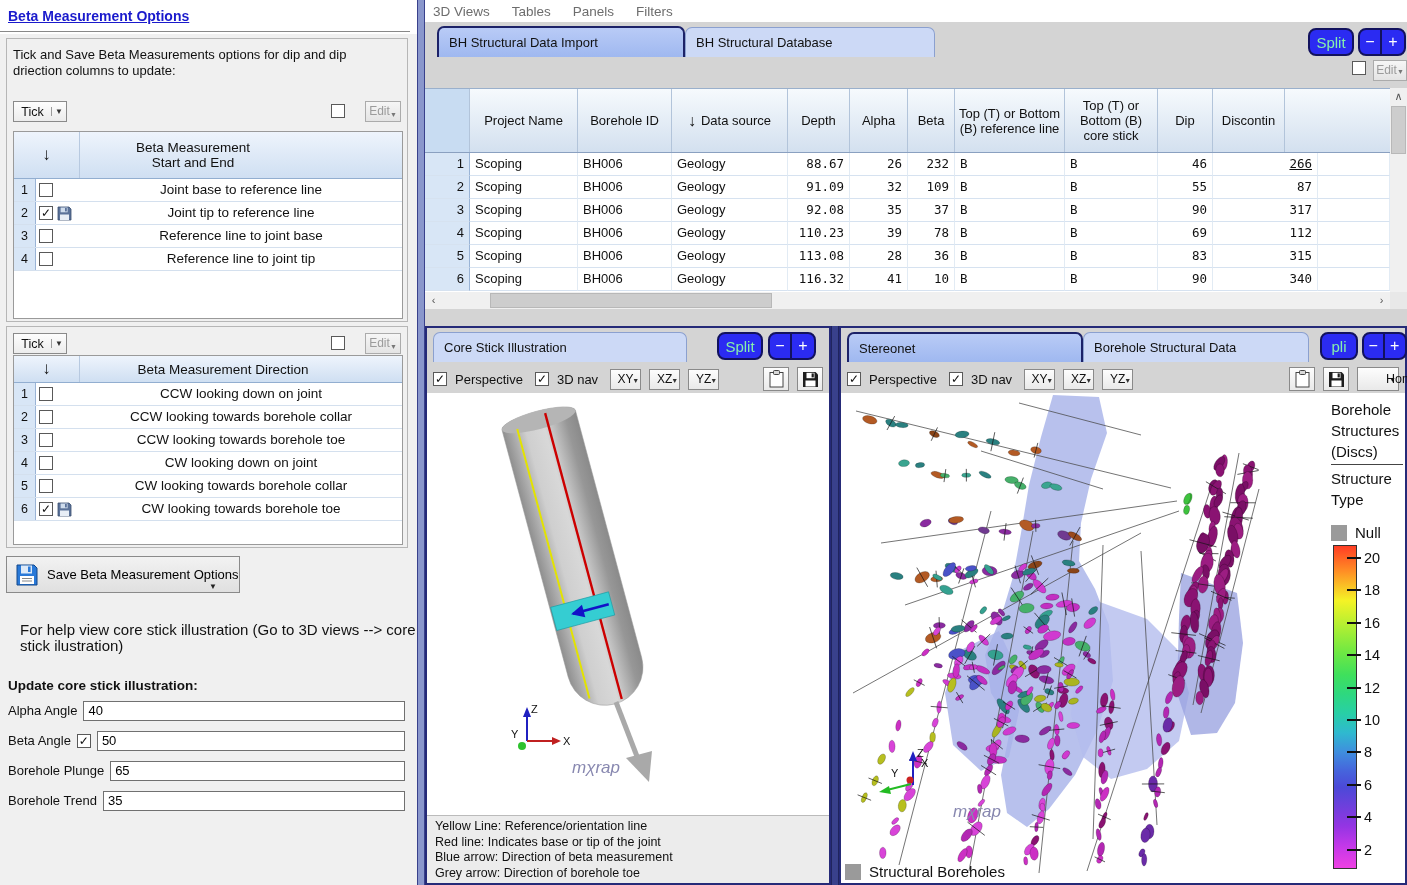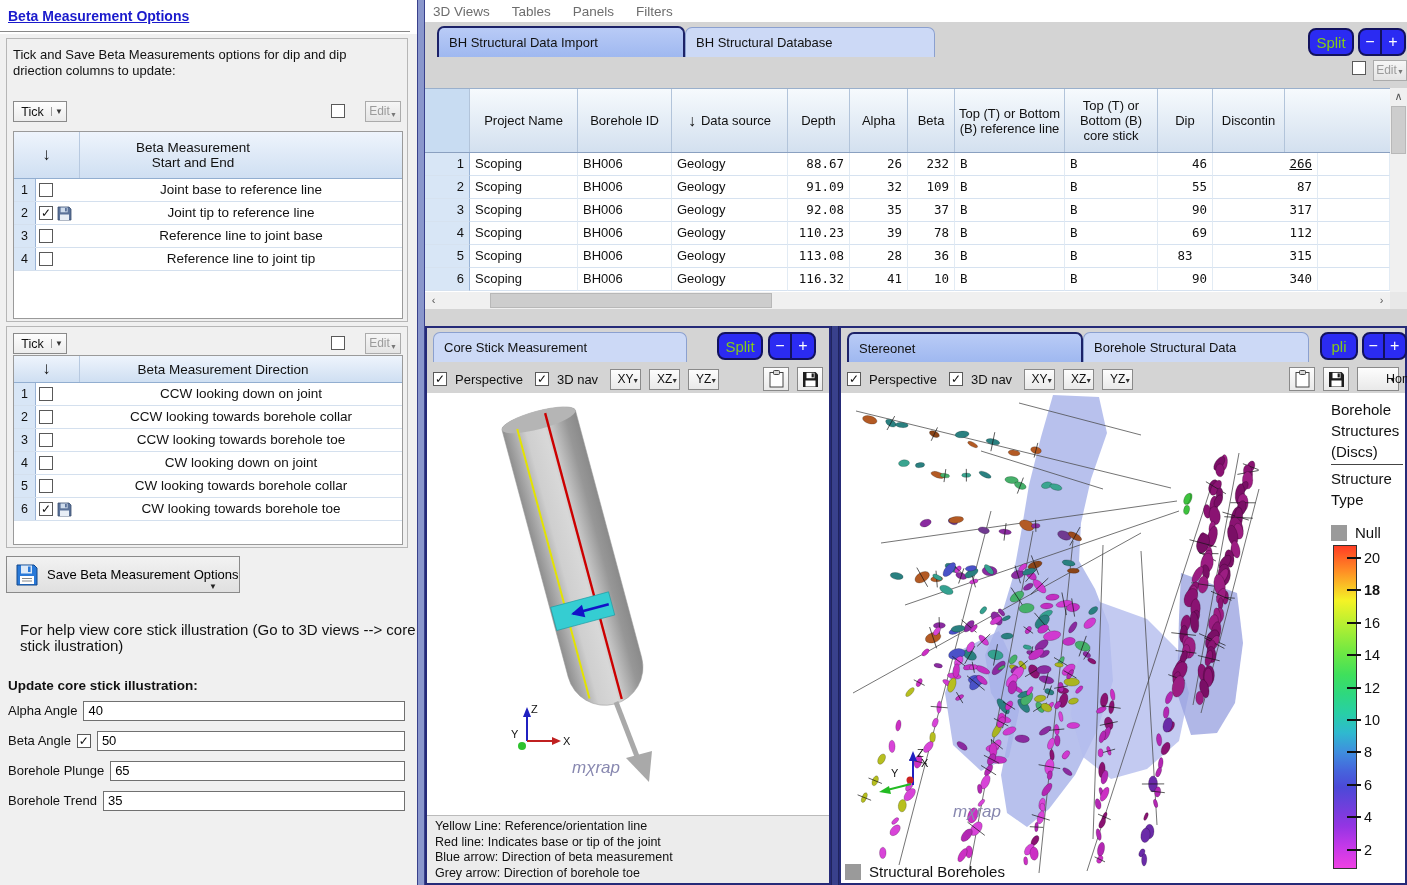--- a/index.html
+++ b/index.html
@@ -53,21 +53,21 @@
 
   
   #top-right { position:absolute; left:425px; top:0; width:982px; height:326px; background:#d4d4d4; }
   #menubar { position:absolute; left:0; top:0; width:982px; height:22px; background:#fff; display:flex; gap:22px; padding-left:8px; align-items:center; }
   #menubar span { color:#6d6d6d; font-size:13.5px; cursor:pointer; }
   .tab { position:absolute; height:31px; border-radius:7px 7px 0 0; font-size:13px; display:flex; align-items:center; padding-left:10px; cursor:pointer; }
   .tab.active { background:linear-gradient(#b9cbf6,#9fb8f0); border:2px solid #1c2268; border-bottom:none; font-weight:normal; }
   .tab.inactive { background:#ccd9f6; border:1px solid #8ba0cf; border-bottom:none; }
   #tab-import { left:12px; top:26px; width:248px; }
   #tab-db { left:260px; top:27px; width:250px; height:30px; }
-  .blue-btn { background:#2b2bf2; color:#84cc16; border:2px solid #12125e; border-radius:8px; font-size:15px; text-align:center; cursor:pointer; display:flex; align-items:center; justify-content:center; font-family:"Liberation Sans",sans-serif; }
+  .blue-btn { background:#2b2bf2; color:#86efac; border:2px solid #12125e; border-radius:8px; font-size:15px; text-align:center; cursor:pointer; display:flex; align-items:center; justify-content:center; font-family:"Liberation Sans",sans-serif; }
   .mp-group { position:absolute; display:flex; border:2px solid #12125e; border-radius:8px; overflow:hidden; background:#2b2bf2; }
   .mp-group .half { width:50%; color:#fff; font-size:16px; text-align:center; line-height:24px; cursor:pointer; }
   .mp-group .half.first { border-right:2px solid #12125e; }
   #tr-split { left:883px; top:28px; width:46px; height:28px; position:absolute; }
   #tr-mp { left:933px; top:28px; width:48px; height:28px; }
   #tr-editrow-cb { position:absolute; left:927px; top:61px; }
   #tr-edit { position:absolute; left:948px; top:60px; width:34px; height:21px; background:linear-gradient(#f6f6f6,#e4e4e4); border:1px solid #ababab; color:#9b9b9b; font-size:12px; text-align:center; line-height:19px; }
   #tr-edit .mini { font-size:7px; color:#777; }
 
   #dt-wrap { position:absolute; left:0; top:88px; width:965px; height:204px; background:#fff; border-top:1px solid #9ab0cc; }
@@ -409,21 +409,21 @@
         <div class="dt-row">
           <div class="dt-cell num r" style="width: 45px;">5</div>
           <div class="dt-cell" style="width: 108px;">Scoping</div>
           <div class="dt-cell" style="width: 94px;">BH006</div>
           <div class="dt-cell" style="width: 116px;">Geology</div>
           <div class="dt-cell mono r" style="width: 62px;">113.08</div>
           <div class="dt-cell mono r" style="width: 58px;">28</div>
           <div class="dt-cell mono r" style="width: 47px;">36</div>
           <div class="dt-cell mono" style="width: 110px;">B</div>
           <div class="dt-cell mono" style="width: 93px;">B</div>
-          <div class="dt-cell mono r" style="width: 55px; text-align: center;">83</div>
+          <div class="dt-cell mono r" style="width: 55px;">83</div>
           <div class="dt-cell mono r" style="width: 105px;">315</div>
           <div class="dt-cell" style="width: 72px;"></div>
         </div>
         <div class="dt-row">
           <div class="dt-cell num r" style="width: 45px;">6</div>
           <div class="dt-cell" style="width: 108px;">Scoping</div>
           <div class="dt-cell" style="width: 94px;">BH006</div>
           <div class="dt-cell" style="width: 116px;">Geology</div>
           <div class="dt-cell mono r" style="width: 62px;">116.32</div>
           <div class="dt-cell mono r" style="width: 58px;">41</div>
@@ -445,21 +445,21 @@
       <div class="sb-arrow" style="left:0;top:0;width:17px;height:17px;line-height:17px">∧</div>
       <div class="sb-thumb" style="left:1px;top:18px;width:15px;height:48px"></div>
       <div class="sb-arrow" style="left:0;bottom:0;width:17px;height:17px;line-height:17px">∨</div>
     </div>
     <div id="sb-corner"></div>
   </div>
 
   <div class="bpanel" id="panel-core">
     <div class="tabstrip">
       <div class="btab inactive" style="left:6px;width:254px">
-          <span>Core Stick Measurement</span>
+          <span>Core Stick Illustration</span>
         </div>
       <div class="blue-btn" style="position:absolute;left:290px;top:4px;width:46px;height:28px">Split</div>
       <div class="mp-group" style="left:341px;top:4px;width:48px;height:28px">
         <div class="half first">−</div>
         <div class="half">+</div>
       </div>
     </div>
     <div class="toolbar">
       <span class="cb">✓</span>
       <span class="cb-label">Perspective</span>
@@ -1015,21 +1015,21 @@
           <span class="swatch" style="background: rgb(154, 154, 154);"></span>
           <span class="leg-line">Null</span>
         </div>
         <div id="colorbar-wrap">
           <div id="colorbar"></div>
           <div id="cb-ticks">
               <div class="cb-tick" style="top: 5px;">
                 <span class="tline"></span>
                 <span class="tlabel">20</span>
               </div>
-              <div class="cb-tick" style="top: 37.4px; font-weight: bold;">
+              <div class="cb-tick" style="top: 37.4px;">
                 <span class="tline"></span>
                 <span class="tlabel">18</span>
               </div>
               <div class="cb-tick" style="top: 69.8px;">
                 <span class="tline"></span>
                 <span class="tlabel">16</span>
               </div>
               <div class="cb-tick" style="top: 102.2px;">
                 <span class="tline"></span>
                 <span class="tlabel">14</span>

